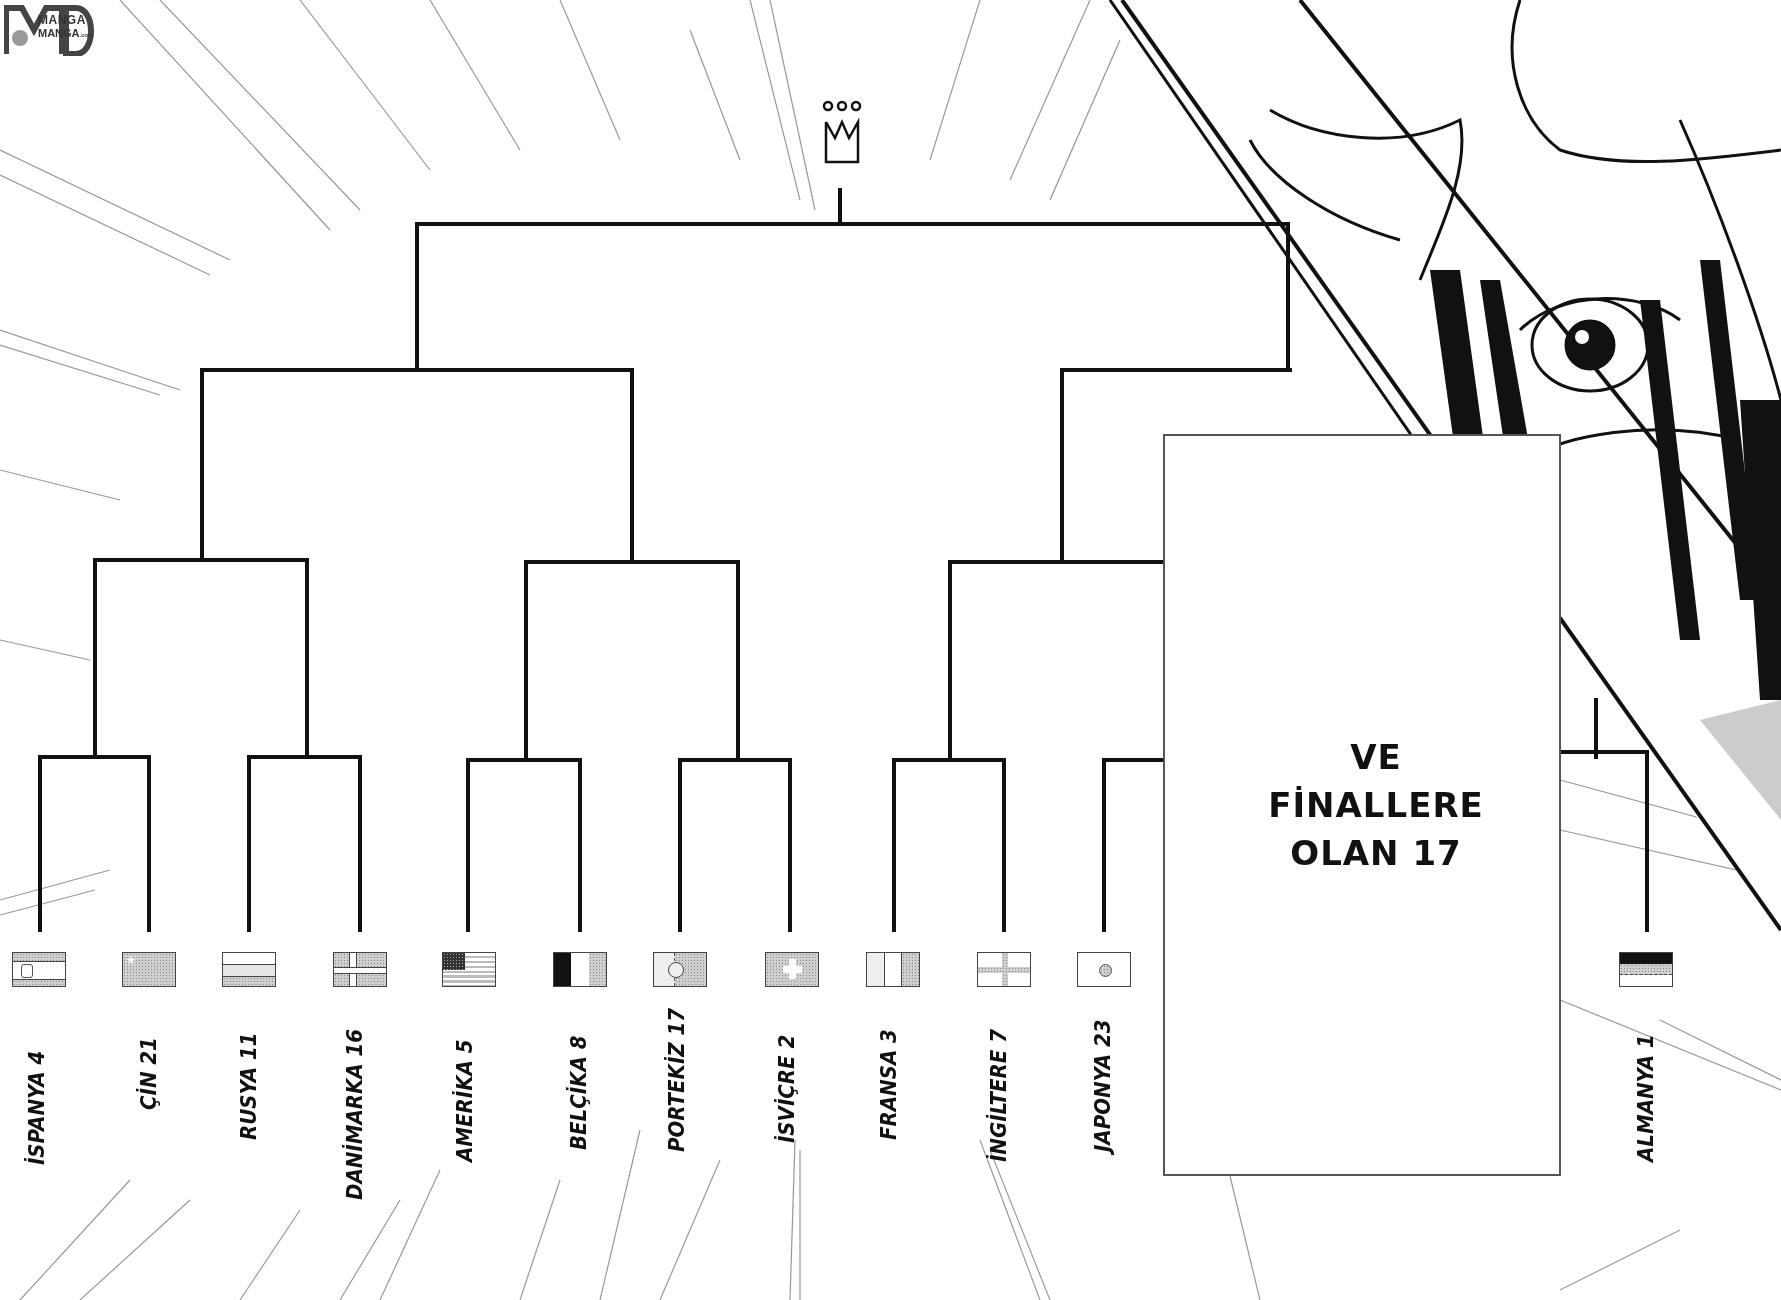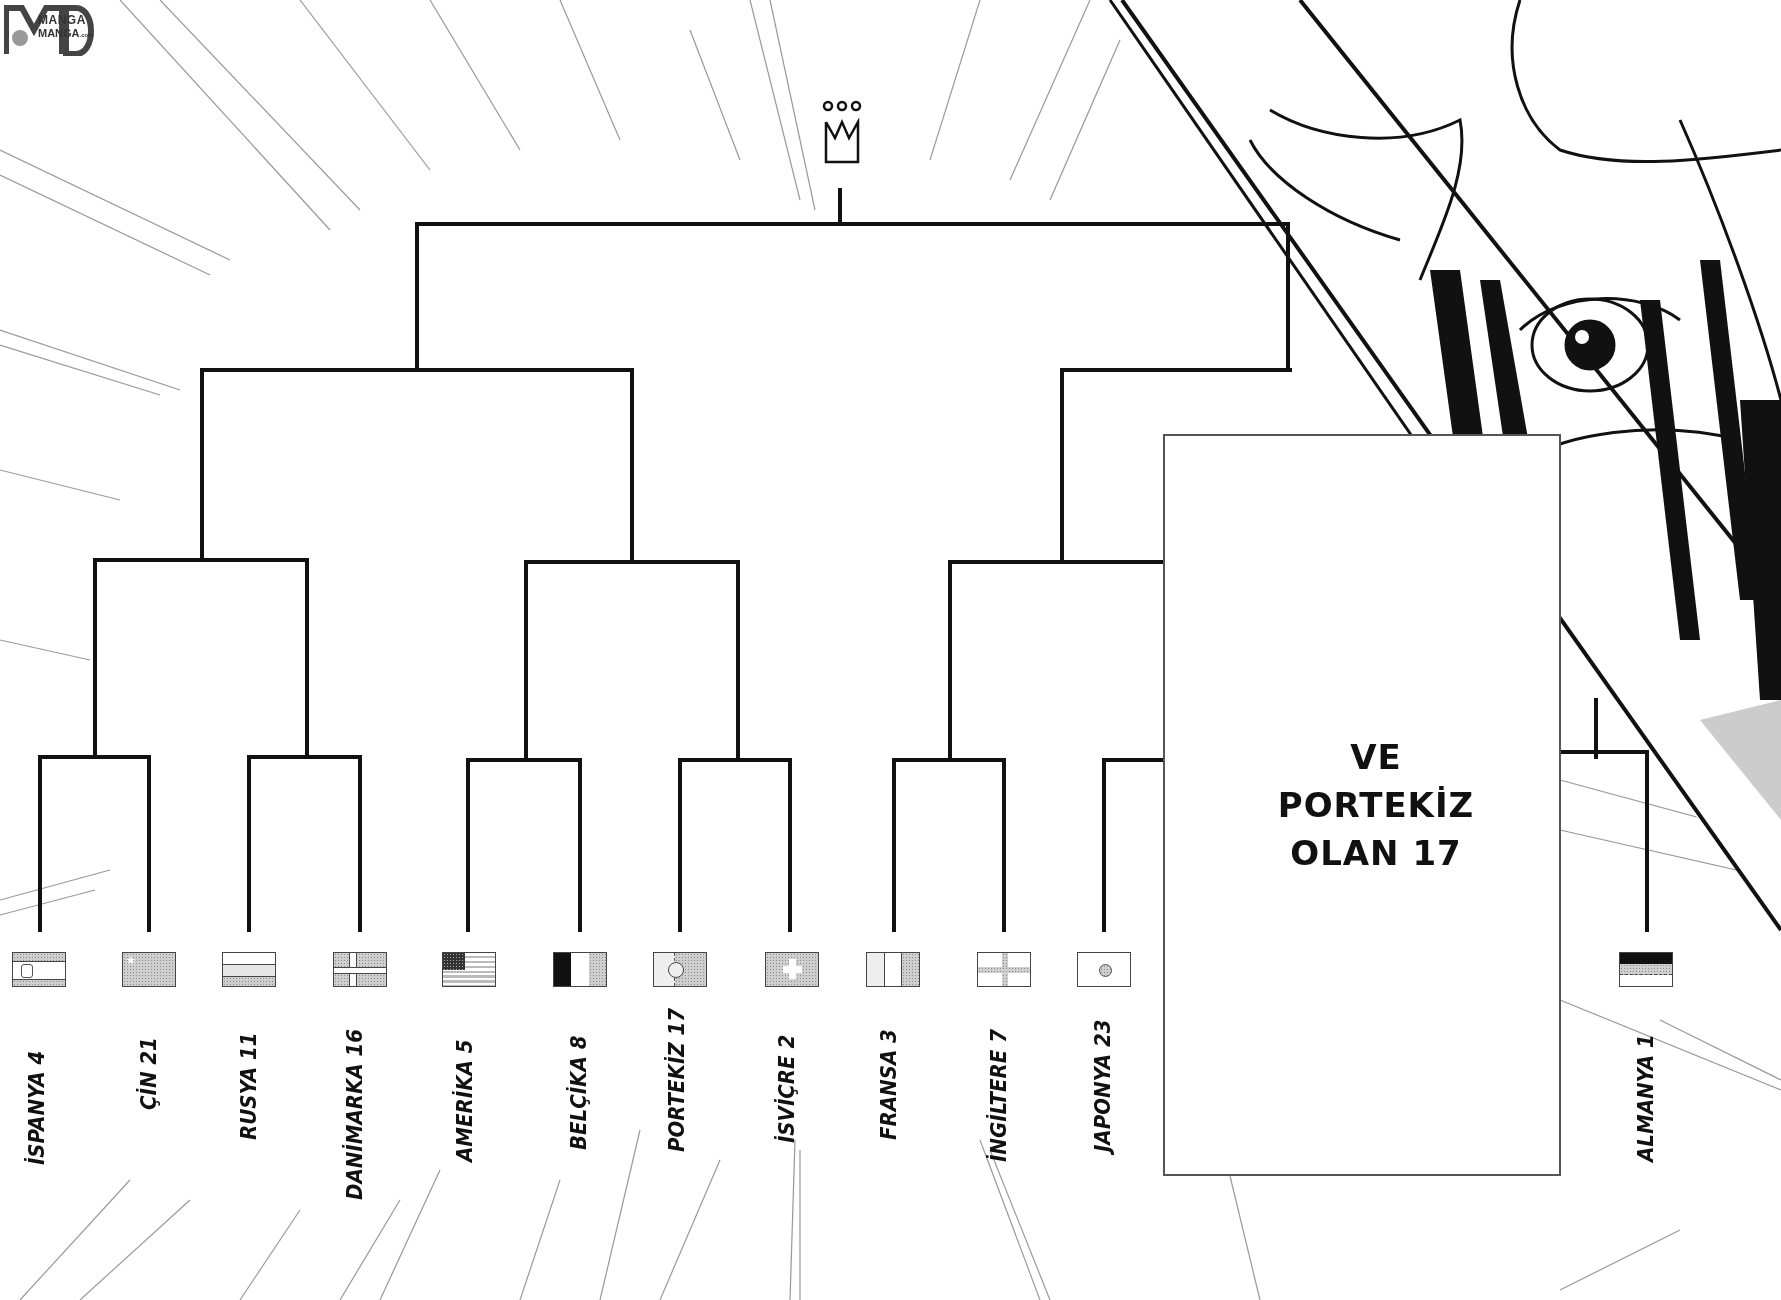--- a/index.html
+++ b/index.html
@@ -193,16 +193,16 @@
 <div class="team-label" style="left:664px;top:1152px;">PORTEKİZ 17</div>
 <div class="team-label" style="left:774px;top:1143px;">İSVİÇRE 2</div>
 <div class="team-label" style="left:876px;top:1140px;">FRANSA 3</div>
 <div class="team-label" style="left:986px;top:1162px;">İNGİLTERE 7</div>
 <div class="team-label" style="left:1090px;top:1152px;">JAPONYA 23</div>
 <div class="team-label" style="left:1633px;top:1162px;">ALMANYA 1</div>
 
 <div class="caption-box">
   <div class="caption">
     <div>VE</div>
-    <div>PORTEKİZ</div>
+    <div>FİNALLERE</div>
     <div>OLAN 17</div>
   </div>
 </div>
 
 </body></html>

